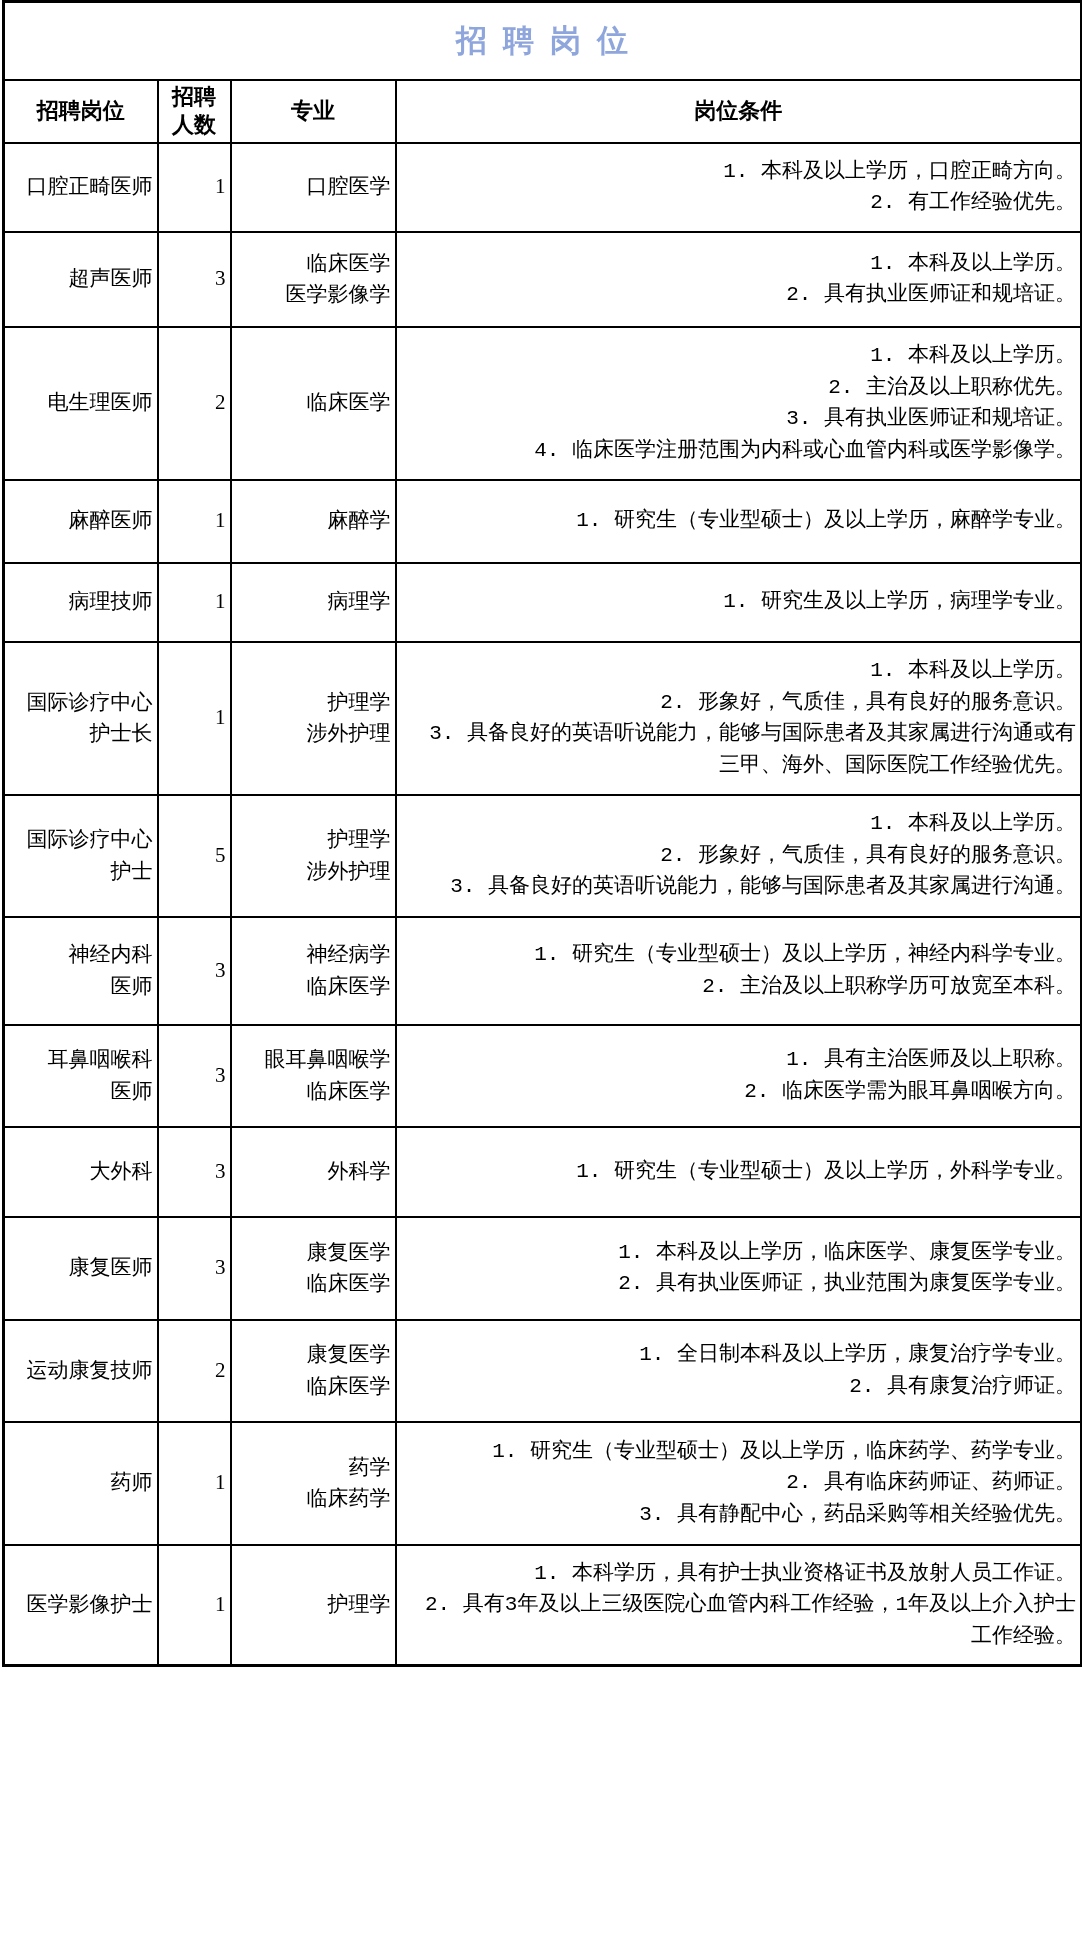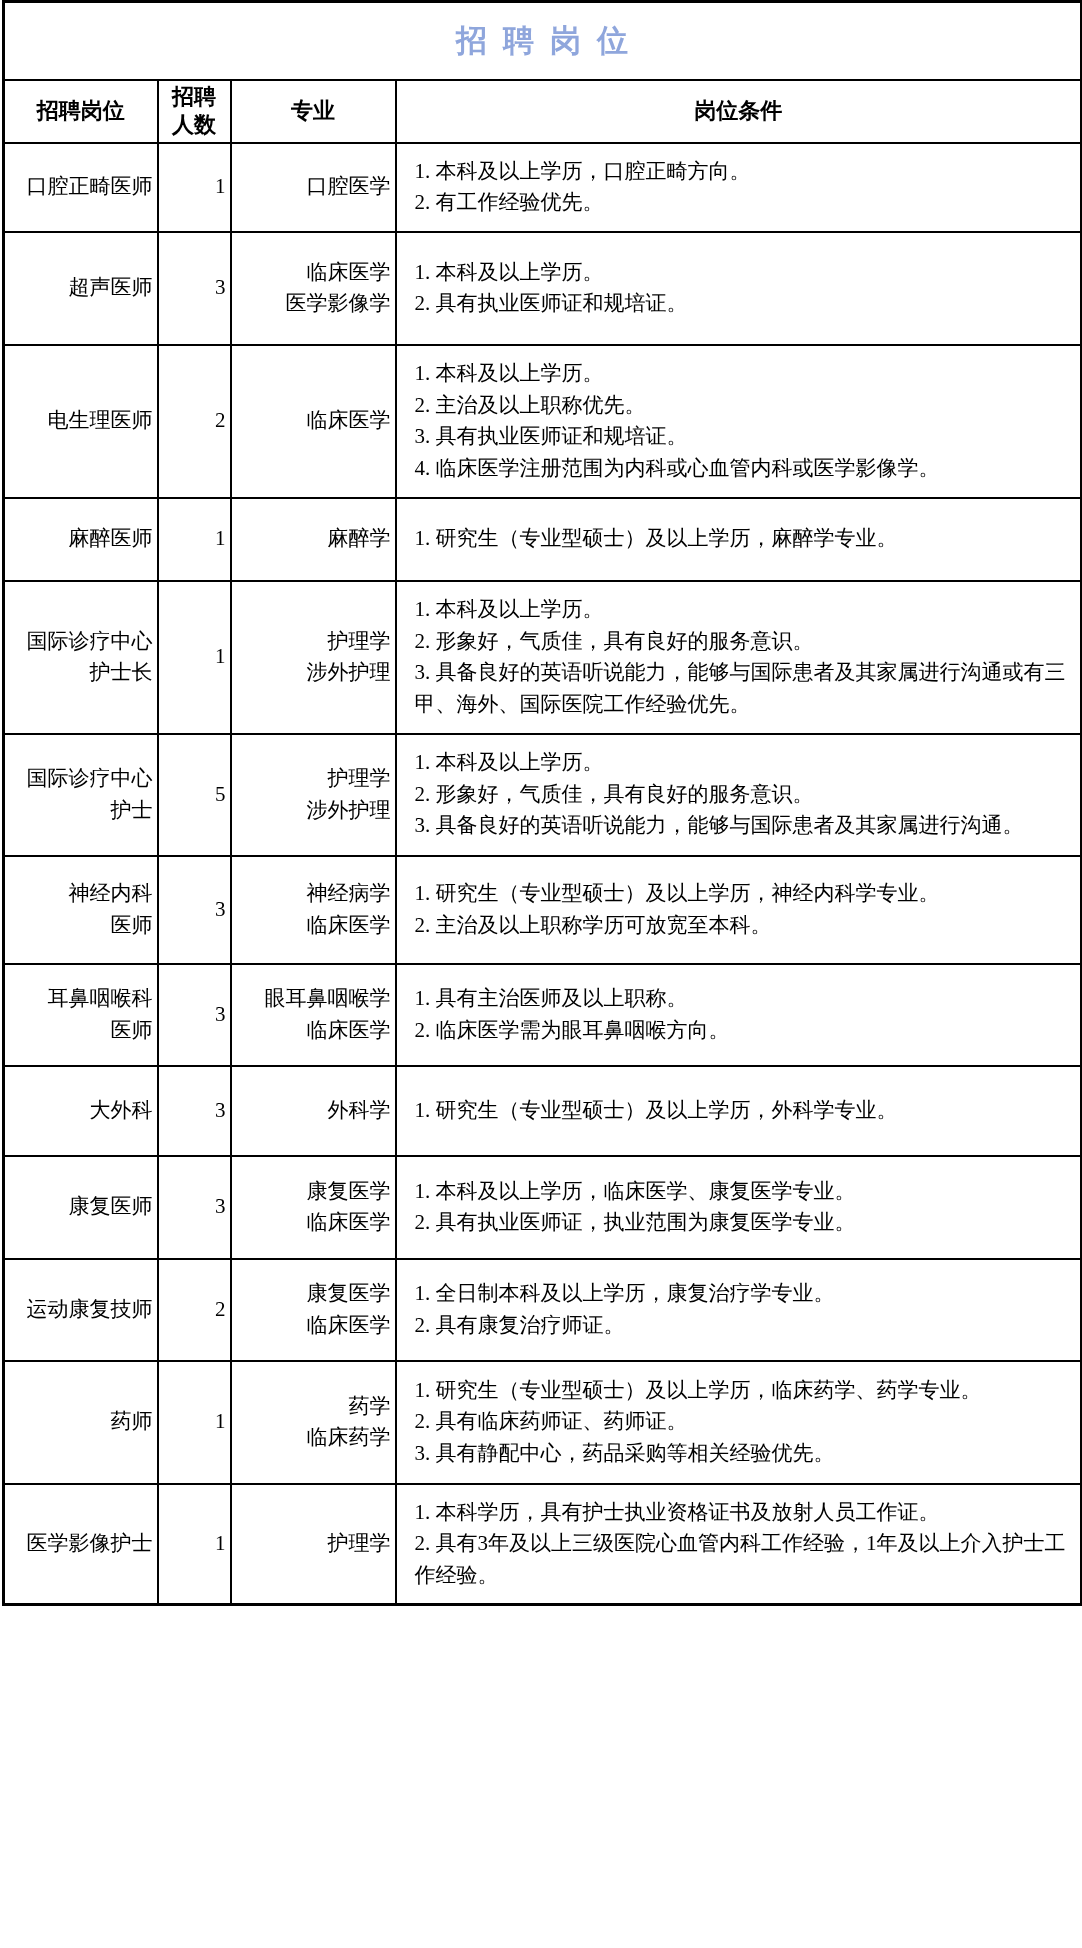--- a/index.html
+++ b/index.html
@@ -45,21 +45,21 @@
     padding: 2px;
   }
   td {
     font-size: 21px;
     color: #000000;
     vertical-align: middle;
     white-space: pre-line;
     line-height: 1.5;
   }
   td.ctr  { text-align: right; padding: 4px 4px; }
-  td.cond { text-align: left;   padding: 6px 4px 6px 18px; }
+  td.cond { text-align: right;   padding: 6px 4px 6px 18px; font-family: Liberation Mono, monospace; }
 </style>
 </head>
 <body>
 
 <div class="sheet">
   <table class="recruit">
     <colgroup>
       <col class="c-pos">
         <col class="c-cnt">
         <col class="c-major">
@@ -77,21 +77,21 @@
         <th>岗位条件</th>
       </tr>
 
       <tr style="height:89px">
         <td class="ctr">口腔正畸医师</td>
         <td class="ctr">1</td>
         <td class="ctr">口腔医学</td>
         <td class="cond">1. 本科及以上学历，口腔正畸方向。
 2. 有工作经验优先。</td>
       </tr>
-      <tr style="height:113px">
+      <tr style="height:95px">
         <td class="ctr">超声医师</td>
         <td class="ctr">3</td>
         <td class="ctr">临床医学
 医学影像学</td>
         <td class="cond">1. 本科及以上学历。
 2. 具有执业医师证和规培证。</td>
       </tr>
       <tr style="height:153px">
         <td class="ctr">电生理医师</td>
         <td class="ctr">2</td>
@@ -99,20 +99,26 @@
         <td class="cond">1. 本科及以上学历。
 2. 主治及以上职称优先。
 3. 具有执业医师证和规培证。
 4. 临床医学注册范围为内科或心血管内科或医学影像学。</td>
       </tr>
       <tr style="height:83px">
         <td class="ctr">麻醉医师</td>
         <td class="ctr">1</td>
         <td class="ctr">麻醉学</td>
         <td class="cond">1. 研究生（专业型硕士）及以上学历，麻醉学专业。</td>
+      </tr>
+      <tr style="height:79px">
+        <td class="ctr">病理技师</td>
+        <td class="ctr">1</td>
+        <td class="ctr">病理学</td>
+        <td class="cond">1. 研究生及以上学历，病理学专业。</td>
       </tr>
       <tr style="height:153px">
         <td class="ctr">国际诊疗中心
 护士长</td>
         <td class="ctr">1</td>
         <td class="ctr">护理学
 涉外护理</td>
         <td class="cond">1. 本科及以上学历。
 2. 形象好，气质佳，具有良好的服务意识。
 3. 具备良好的英语听说能力，能够与国际患者及其家属进行沟通或有三甲、海外、国际医院工作经验优先。</td>

